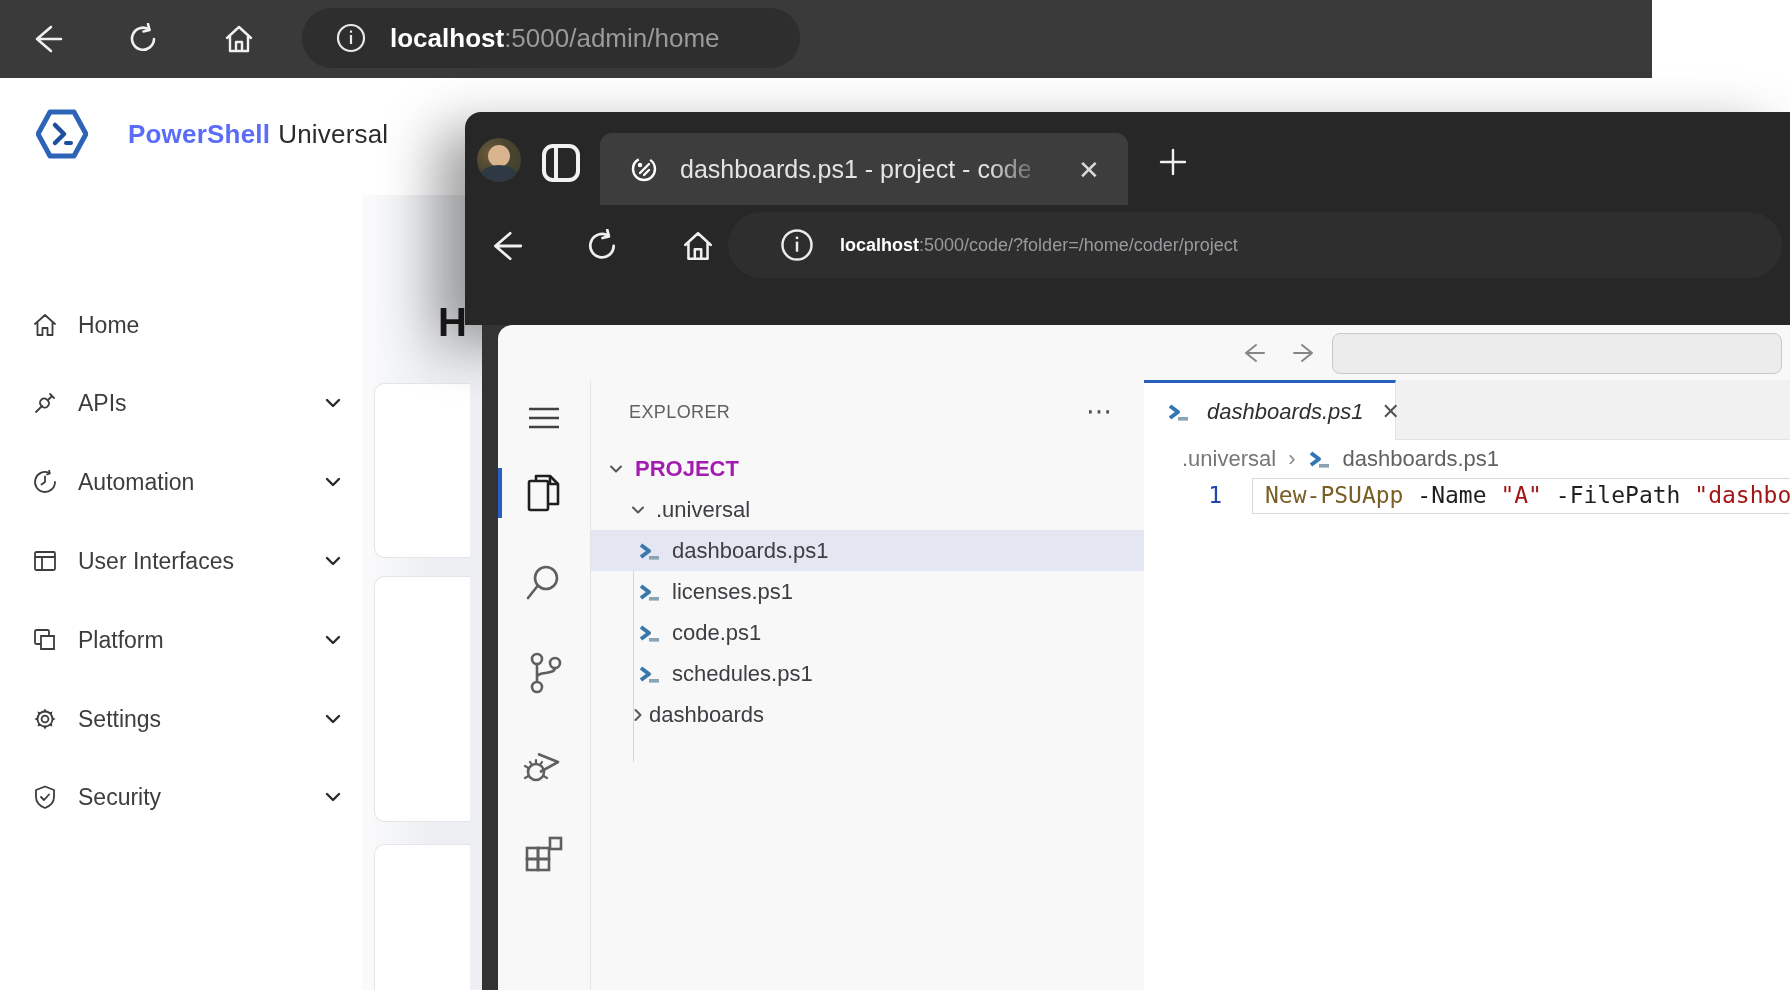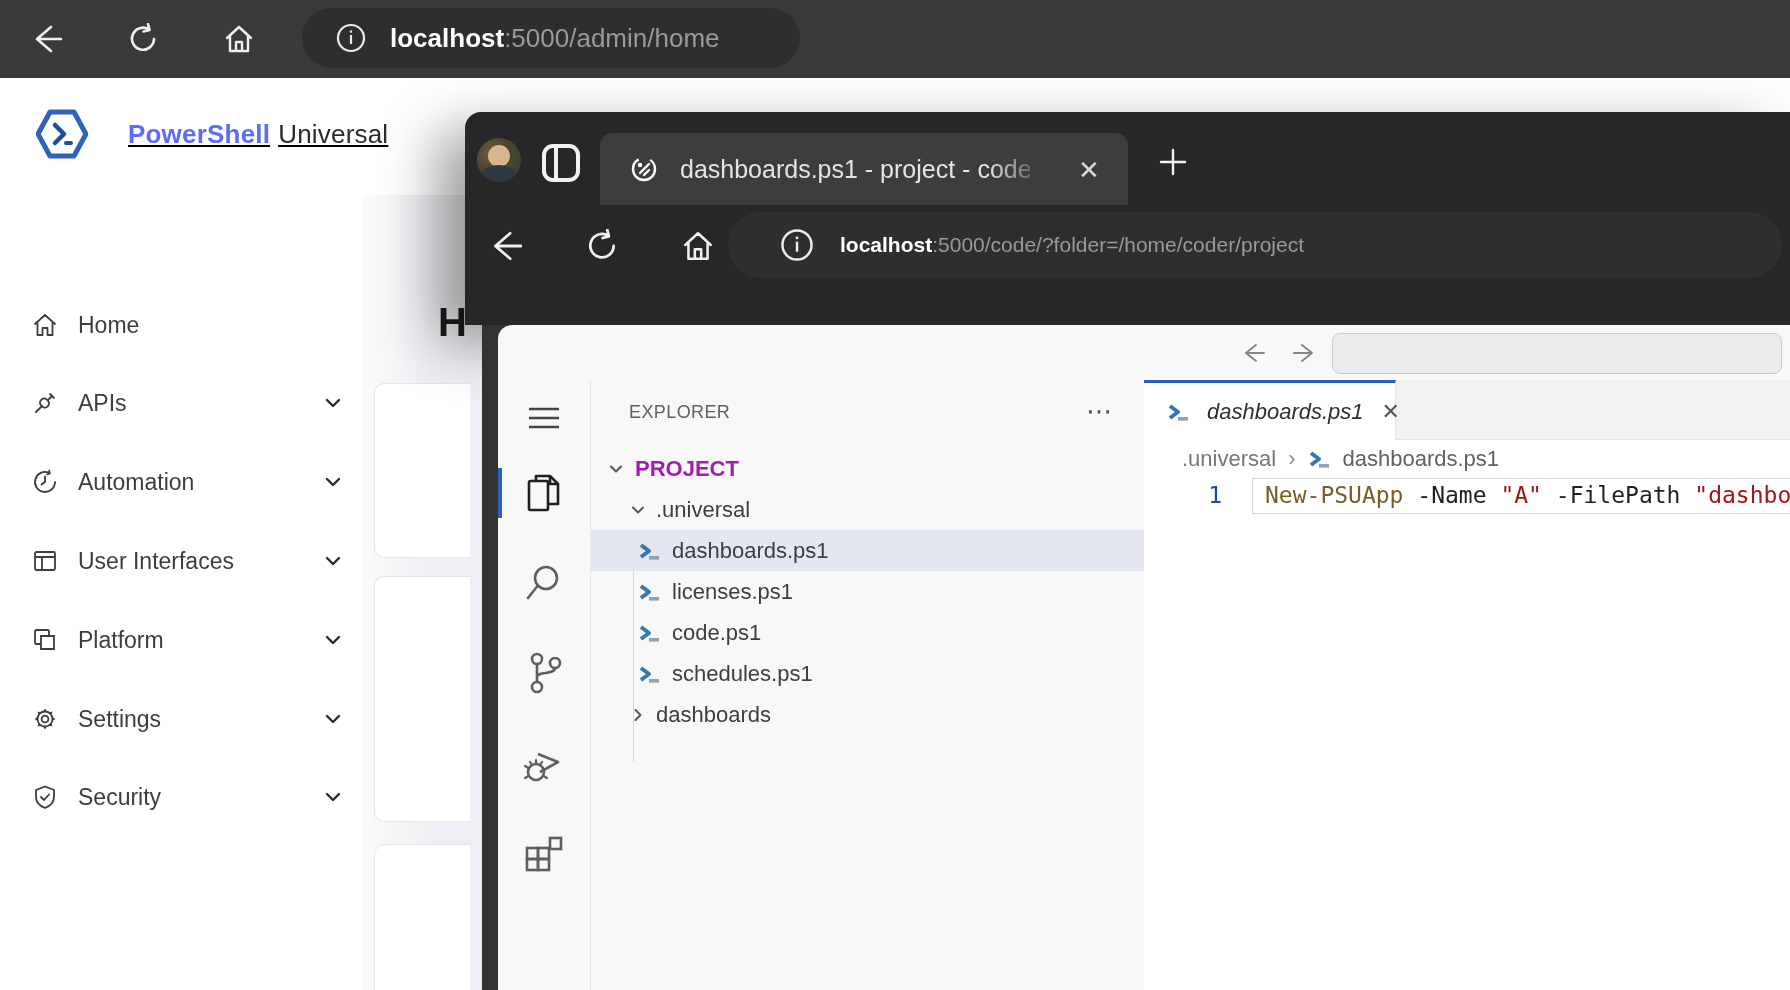--- a/index.html
+++ b/index.html
@@ -1,35 +1,35 @@
 <!DOCTYPE html>
 <html><head>
 <meta charset="utf-8">
 <style>
   * { margin:0; padding:0; box-sizing:border-box; }
   html,body { width:1790px; height:990px; overflow:hidden; }
   body { font-family:"Liberation Sans", sans-serif; background:#fff; position:relative; }
 
   
-  .top-chrome { position:absolute; left:0; top:0; width:1790px; height:78px; background:#3a3a3a; z-index:3; }
+  .top-chrome { position:absolute; left:0; top:0; width:1652px; height:78px; background:#3a3a3a; z-index:3; }
   .chrome-btn { position:absolute; top:16px; width:46px; height:46px; display:flex; align-items:center; justify-content:center; color:#f1f1f1; }
   .url-pill { position:absolute; left:302px; top:8px; width:498px; height:60px; border-radius:30px; background:#2e2e2e; display:flex; align-items:center; color:#f1f1f1; }
   .url-pill .info { margin-left:32px; flex:0 0 auto; display:flex; }
   .url-text { margin-left:22px; font-size:26px; white-space:nowrap; }
   .url-host { color:#ffffff; font-weight:600; }
   .url-rest { color:#9a9a9e; }
 
   
   .psu-page { position:absolute; left:0; top:78px; width:1790px; height:912px; background:#fff; z-index:1; }
   .psu-content-bg { position:absolute; left:362px; top:117px; right:0; bottom:0;
     background:linear-gradient(to right, #fbfbfc 0px, #edeff2 70px); }
   .psu-card { position:absolute; left:374px; width:96px; background:#fff; border:1px solid #e3e5e9; border-right:none; border-radius:10px 0 0 10px; }
   .psu-heading { position:absolute; left:438px; top:222px; font-size:40px; font-weight:600; color:#1c1c1c; }
 
-  .psu-logo { position:absolute; left:36px; top:28px; display:flex; align-items:center;text-decoration:underline; }
+  .psu-logo { position:absolute; left:36px; top:28px; display:flex; align-items:center; }
   .psu-logo-text { margin-left:40px; font-size:26px; letter-spacing:.2px; }
   .psu-logo-text .brand { color:#5b6cfa; font-weight:700; }
   .psu-logo-text .brand2 { color:#2b2b2b; font-weight:400; margin-left:8px; }
 
   .psu-nav { position:absolute; left:0; top:112px; width:360px; }
   .psu-nav-item { position:absolute; left:30px; width:316px; height:44px; display:flex; align-items:center; color:#3d3d3d; cursor:pointer; }
   .psu-nav-item .nicon { width:30px; display:flex; justify-content:center; color:#3d3d3d; }
   .psu-nav-item .nlabel { margin-left:18px; font-size:23px; }
   .psu-nav-item .nchev { position:absolute; right:2px; display:flex; color:#2b2b2b; }
 
@@ -45,21 +45,21 @@
   .b-tab { position:absolute; left:135px; top:21px; width:528px; height:72px; background:#3d3d3d; border-radius:12px 12px 0 0; display:flex; align-items:center; }
   .b-tab .favicon { margin-left:28px; display:flex; flex:0 0 auto; color:#fff; }
   .b-tab .tab-title { margin-left:20px; font-size:25px; color:#e4e4e4; white-space:nowrap; overflow:hidden; width:350px; position:relative; }
   .b-tab .fade { position:absolute; right:70px; top:18px; width:70px; height:40px; background:linear-gradient(to right, rgba(61,61,61,0), #3d3d3d 85%); }
   .b-tab .tab-close { position:absolute; right:22px; top:20px; width:34px; height:34px; color:#d9d9d9; display:flex; align-items:center; justify-content:center; font-size:26px; }
   .new-tab { position:absolute; left:688px; top:30px; width:40px; height:40px; color:#f0f0f0; display:flex; align-items:center; justify-content:center; }
   .win2-nav { position:absolute; left:0; top:93px; right:0; height:82px; display:flex; align-items:center; }
   .w2-btn { width:46px; height:46px; color:#f0f0f0; display:flex; align-items:center; justify-content:center; flex:0 0 auto; }
   .w2-pill { position:absolute; left:263px; top:7px; right:8px; height:66px; background:#2e2e2e; border-radius:33px; display:flex; align-items:center; color:#f0f0f0; }
   .w2-pill .info { margin-left:50px; display:flex; flex:0 0 auto; }
-  .w2-url { margin-left:24px; font-size:21px; white-space:nowrap; }
+  .w2-url { margin-left:24px; font-size:18px; white-space:nowrap; }
 
   
   .vscode-strip { position:absolute; left:12px; top:213px; right:0; bottom:0; background:#333333; }
   .vscode { position:absolute; left:16px; top:0; right:0; bottom:0; background:#f8f8f8; border-top-left-radius:14px; overflow:hidden; }
   .vs-titlebar { position:absolute; left:0; top:0; right:0; height:55px; }
   .vs-nav-arrows { position:absolute; left:738px; top:14px; display:flex; gap:26px; color:#868686; }
   .vs-cmd-center { position:absolute; left:834px; top:8px; right:8px; height:41px; background:#ececec; border:1px solid #c9c9c9; border-radius:8px; }
 
   .vs-body { position:absolute; left:0; top:55px; right:0; bottom:0; display:flex; }
   .activitybar { width:92px; position:relative; background:#f8f8f8; }
@@ -439,21 +439,21 @@
                   </svg>
                 </span>
               <span style="margin-left:10px">schedules.ps1</span>
             </div>
             <div class="trow">
               <span class="chev" style="margin-left:36px">
                   <svg width="22" height="22" viewBox="0 0 22 22">
                     <path d="M8.5 6 L13.5 11 L8.5 16" stroke="currentColor" stroke-width="2" fill="none" stroke-linecap="round" stroke-linejoin="round"></path>
                   </svg>
                 </span>
-              <span style="margin-left:7px">dashboards</span>
+              <span style="">dashboards</span>
             </div>
           </div>
         </div>
 
         <div class="editor">
           <div class="tabstrip">
             <div class="etab">
               <span class="psfile-icon">
                   <svg width="25" height="24" viewBox="0 0 25 24">
                     <path d="M4 6 L12 12 L4 18" stroke="#3276b5" stroke-width="4" fill="none" stroke-linejoin="round"></path>

